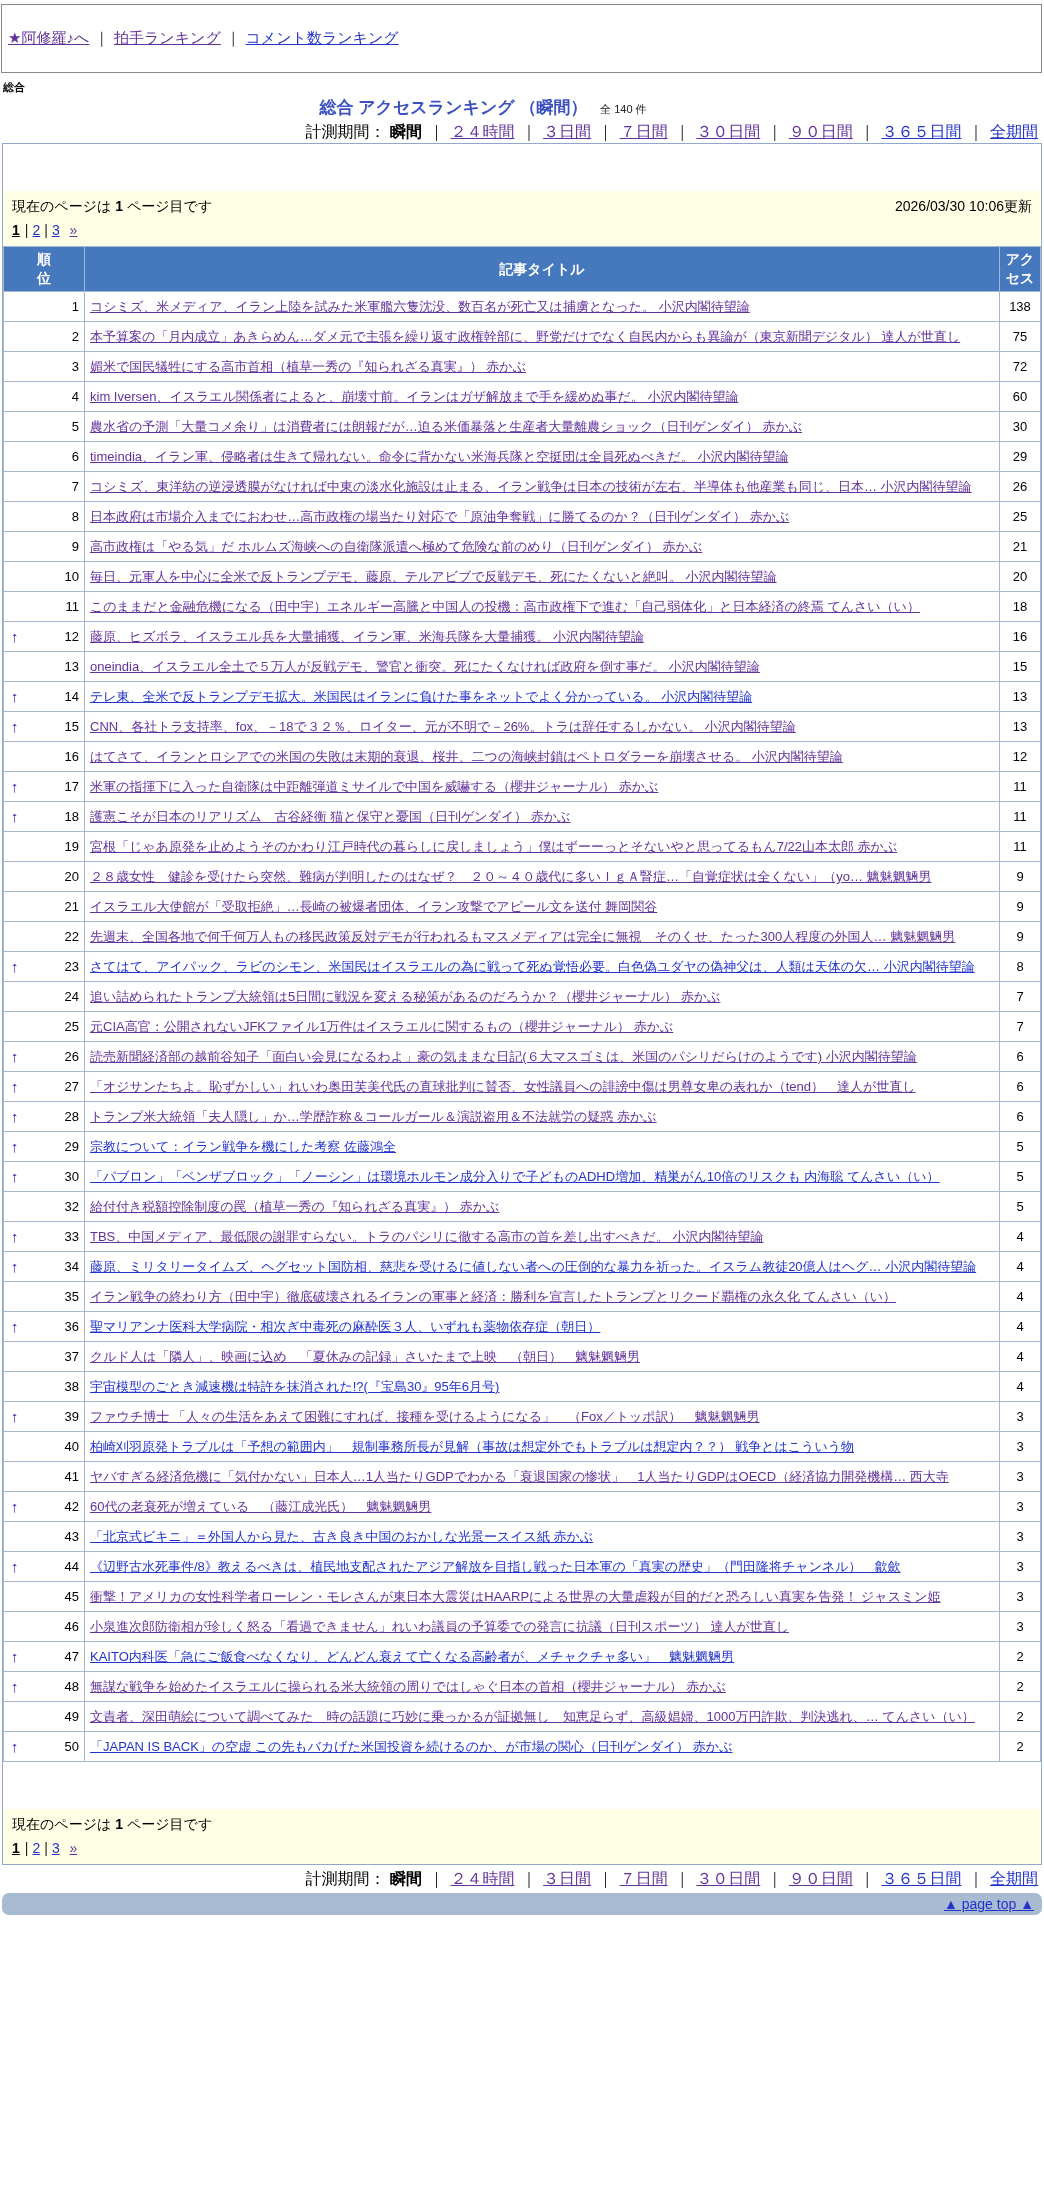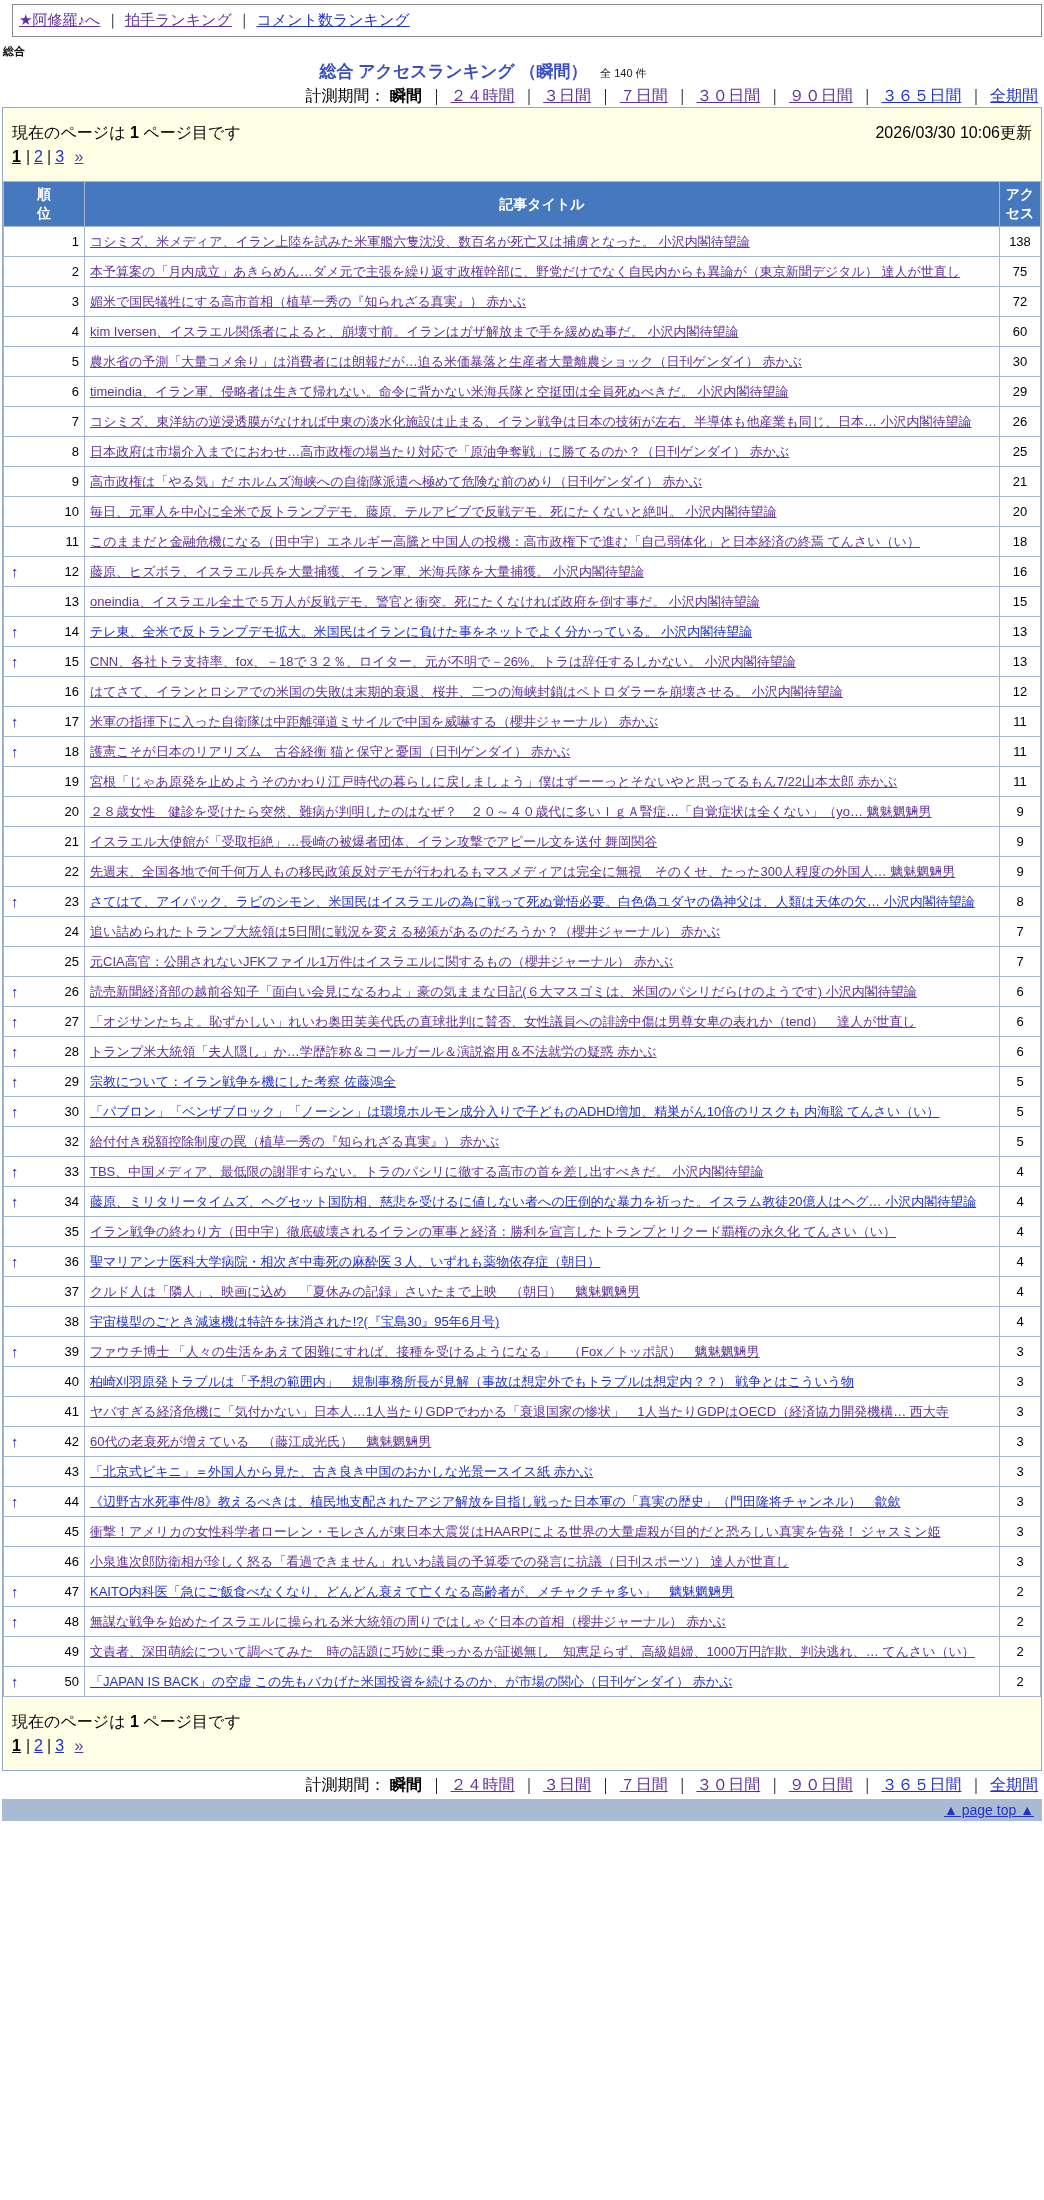--- a/index.html
+++ b/index.html
@@ -17,41 +17,41 @@
   body{
     width:1044px;min-height:2200px;background:#fff;color:#000;
     font-family:"Liberation Sans","DejaVu Sans",sans-serif;
     font-size:13px;
   }
   a{text-decoration:underline;cursor:pointer;}
   a.visited{color:var(--c-visited);}
   a.unvisited{color:var(--c-unvisited);}
 
   .topnav{
-    margin:4px 2px 0 12px;border:1px solid #8a8a8a;background:#fff;
-    padding:6px 6px;font-size:15px;
+    margin:4px 2px 0 1px;border:1px solid #8a8a8a;background:#fff;
+    padding:24px 6px;font-size:15px;
   }
   .topnav .sep{color:#222;margin:0 5px;}
 
   .cat-label{font-size:11px;font-weight:bold;margin:7px 0 0 3px;color:#111;}
 
   .title-line{text-align:center;padding-right:78px;margin-top:3px;line-height:20px;}
   .title-main{color:var(--c-title);font-weight:bold;font-size:17px;}
   .title-total{font-size:11px;color:#222;margin-left:9px;}
 
   .period-line{
     text-align:right;font-size:16px;padding-right:4px;margin:3px 2px 2px 0;line-height:19px;
   }
   .period-line .plabel{color:#000;}
   .period-line .pcur{font-weight:bold;color:#000;}
   .period-line .sep{color:#222;margin:0 2px;}
 
   .wrap{margin:0 2px;border:1px solid #93A8C8;}
 
-  .pagebar{background:var(--c-infobar);padding:15px 9px;font-size:16px;line-height:19px;}
+  .pagebar{background:var(--c-infobar);padding:6px 9px;font-size:14px;line-height:19px;margin-top:47px;}
   .pagebar .row1{display:flex;justify-content:space-between;}
   .pagebar .bold{font-weight:bold;}
   .pagebar .links{margin-top:5px;}
   .pagebar .links .sep{color:#222;margin:0 4px;}
   .pagebar .cur{font-weight:bold;text-decoration:underline;color:#000;margin-right:1px;}
 
   table.rank{border-collapse:collapse;width:100%;table-layout:fixed;}
   table.rank th{
     background:var(--c-header-bg);color:#fff;font-size:14px;font-weight:bold;
     border:1px solid var(--c-border);padding:3px 2px;text-align:center;
@@ -69,21 +69,21 @@
     position:absolute;left:7px;top:50%;transform:translateY(-52%);
     color:var(--c-arrow);font-weight:bold;font-size:15px;text-decoration:none;
   }
   td.title-cell{word-break:break-all;}
   td.access-cell{text-align:center;padding:4px 2px;}
 
   .period-line.bottom{margin-top:4px;}
 
   .pagetop-bar{
     margin:5px 2px 0 2px;background:var(--c-pagetop);
-    text-align:right;padding:2px 8px;font-size:14px;line-height:18px;
+    text-align:right;padding:2px 8px;font-size:14px;line-height:18px;border-radius:7px;
   }
 </style>
 </head>
 <body>
 
 <div class="topnav">
   <a class="visited">★阿修羅♪へ</a><span class="sep">｜</span><a class="visited">拍手ランキング</a><span class="sep">｜</span><a class="unvisited">コメント数ランキング</a>
 </div>
 
 <div class="cat-label">総合</div>

